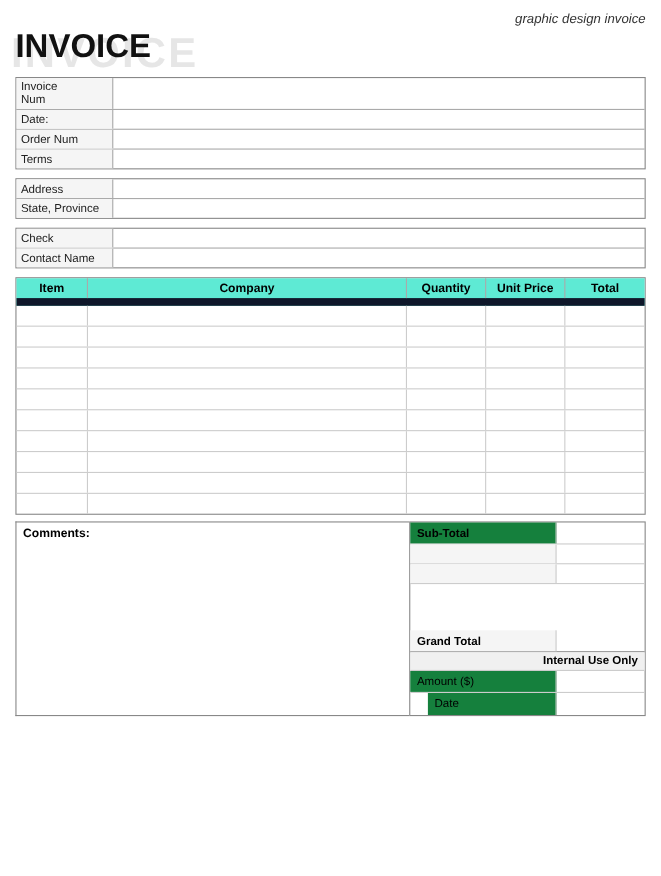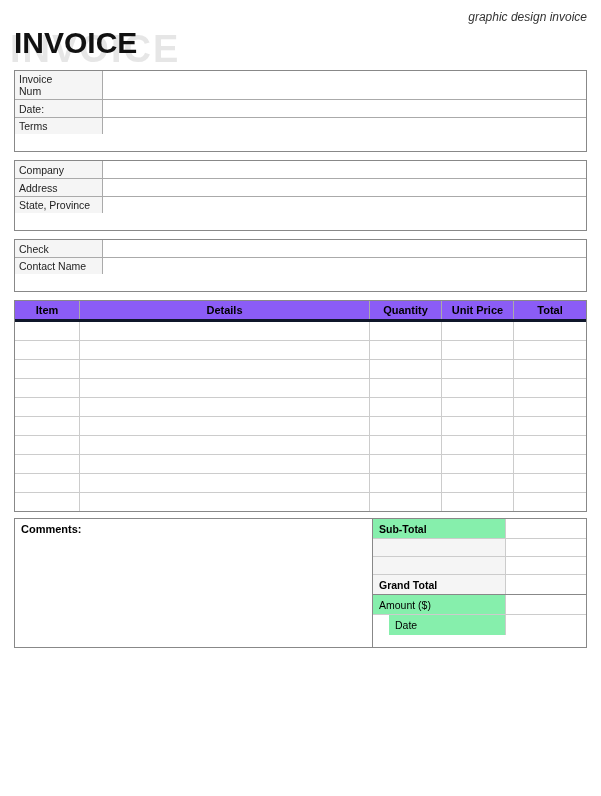--- a/index.html
+++ b/index.html
@@ -51,21 +51,20 @@
     .info-section {
       border: 1px solid #888;
       margin-bottom: 8px;
     }
     .info-row {
       display: flex;
       border-bottom: 1px solid #aaa;
     }
     .info-row:last-child {
       border-bottom: none;
-      flex-direction: column;
     }
     .info-label {
       width: 88px;
       min-width: 88px;
       padding: 2px 4px;
       font-size: 10.5px;
       color: #222;
       background: #f5f5f5;
       border-right: 1px solid #aaa;
       display: flex;
@@ -77,22 +76,22 @@
       font-size: 10.5px;
       min-height: 17px;
     }
     
     .table-section {
       border: 1px solid #888;
       margin-bottom: 6px;
     }
     .table-header-row {
       display: flex;
-      background: #8b5cf6;
-      border-bottom: 3px solid #0f172a;
+      background: #5eead4;
+      border-bottom: 7px solid #0f172a;
     }
     .th {
       padding: 3px 4px;
       font-size: 11px;
       font-weight: bold;
       text-align: center;
       border-right: 1px solid #aaa;
     }
     .th:last-child { border-right: none; }
     .col-item { width: 65px; min-width: 65px; }
@@ -139,41 +138,42 @@
       min-height: 20px;
     }
     .totals-row:last-child { border-bottom: none; margin-left: 16px; }
     .totals-label {
       flex: 1;
       padding: 2px 6px;
       font-size: 10.5px;
       border-right: 1px solid #ccc;
       display: flex;
       align-items: center;
-      background: #86efac;
+      background: #15803d;
     }
     .totals-label.bold { font-weight: bold; }
     .totals-value {
       width: 80px;
       min-width: 80px;
       padding: 2px 4px;
       font-size: 10.5px;
     }
     .internal-header {
       background: #f0f0f0;
       text-align: right;
       padding: 2px 6px;
       font-size: 10.5px;
       font-weight: bold;
       border-bottom: 1px solid #ccc;
     }
     .grand-total-row {
       display: flex;
       border-bottom: 1px solid #888;
       min-height: 20px;
+      margin-top: 42px;
     }
     .grand-total-label {
       flex: 1;
       padding: 2px 6px;
       font-size: 10.5px;
       font-weight: bold;
       border-right: 1px solid #ccc;
       display: flex;
       align-items: center;
       background: #f5f5f5;
@@ -214,30 +214,30 @@
   <div class="info-section">
     <div class="info-row">
       <span class="info-label">Invoice<br>Num</span>
       <span class="info-value"></span>
     </div>
     <div class="info-row">
       <span class="info-label">Date:</span>
       <span class="info-value"></span>
     </div>
     <div class="info-row">
+      <span class="info-label">Order Num</span>
+      <span class="info-value"></span>
+    </div>
+    <div class="info-row">
       <span class="info-label">Terms</span>
       <span class="info-value"></span>
     </div>
   </div>
 
   <div class="info-section">
-    <div class="info-row">
-      <span class="info-label">Company</span>
-      <span class="info-value"></span>
-    </div>
     <div class="info-row">
       <span class="info-label">Address</span>
       <span class="info-value"></span>
     </div>
     <div class="info-row">
       <span class="info-label">State, Province</span>
       <span class="info-value"></span>
     </div>
   </div>
 
@@ -248,21 +248,21 @@
     </div>
     <div class="info-row">
       <span class="info-label">Contact Name</span>
       <span class="info-value"></span>
     </div>
   </div>
 
   <div class="table-section">
     <div class="table-header-row">
       <div class="th col-item">Item</div>
-      <div class="th col-details">Details</div>
+      <div class="th col-details">Company</div>
       <div class="th col-qty">Quantity</div>
       <div class="th col-price">Unit Price</div>
       <div class="th col-amount">Total</div>
     </div>
     <div class="table-data-row">
         <div class="td col-item"></div>
         <div class="td col-details"></div>
         <div class="td col-qty"></div>
         <div class="td col-price"></div>
         <div class="td col-amount"></div>
@@ -350,20 +350,21 @@
       <div class="spacer-row">
         <span class="spacer-label"></span>
         <span class="spacer-value"></span>
       </div>
 
       <div class="grand-total-row">
         <span class="grand-total-label">Grand Total</span>
         <span class="grand-total-value"></span>
       </div>
 
+      <div class="internal-header">Internal Use Only</div>
 
       <div class="totals-row">
         <span class="totals-label">Amount ($)</span>
         <span class="totals-value"></span>
       </div>
 
 
       <div class="totals-row">
         <span class="totals-label">Date</span>
         <span class="totals-value"></span>

